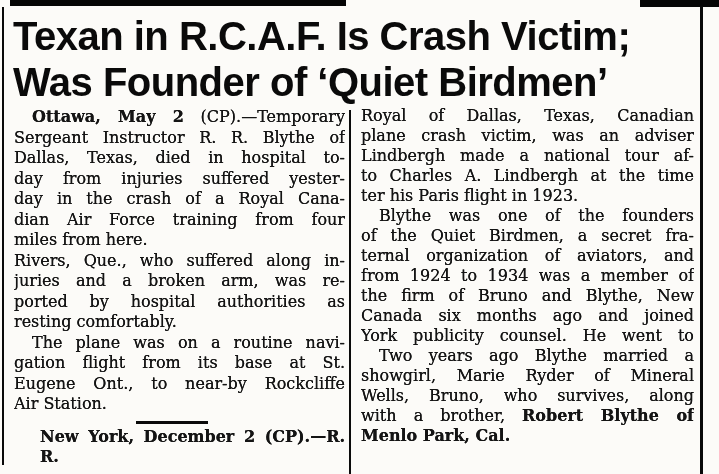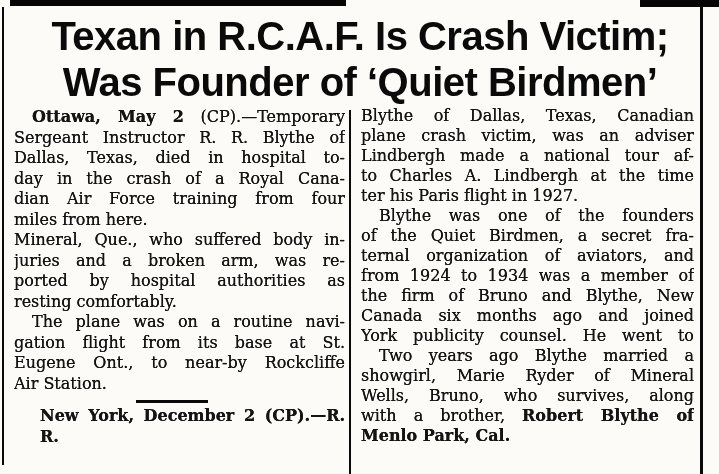--- a/index.html
+++ b/index.html
@@ -16,21 +16,21 @@
   .top-bar-left  { position: absolute; left: 10px;  top: 0; width: 336px; height: 6px; background: #050505; }
   .top-bar-right { position: absolute; left: 640px; top: 0; width: 79px;  height: 7px; background: #050505; }
   .left-edge  { position: absolute; left: 2px;   top: 7px;   width: 2px; height: 458px; background: #090909; }
   .right-edge { position: absolute; left: 700px; top: 6px;   width: 3px; height: 468px; background: #090909; }
   .col-divider{ position: absolute; left: 349px; top: 110px; width: 2px; height: 364px; background: #0b0b0b; }
 
   .headline {
     position: absolute; left: 13px; top: 13px; width: 694px; margin: 0;
     font-family: "Liberation Sans", sans-serif;
     font-weight: 700; font-size: 40px; line-height: 46px;
-    letter-spacing: -0.5px; color: #0a0a0a; text-align: center;
+    letter-spacing: -0.5px; color: #0a0a0a;
   }
   .hl { display: block; white-space: nowrap; }
 
   .col { position: absolute; font-size: 16px; text-shadow: 0 0 0.35px #1a1a1a; }
   .colL { left: 14px;  top: 107px; width: 331px; line-height: 20.5px; }
   .colR { left: 361px; top: 106px; width: 333px; line-height: 20px; }
   .para { margin: 0; }
 
   .tline { display: block; text-align: justify; text-align-last: justify; overflow: hidden; }
   .tline.last { text-align-last: left; }
@@ -54,49 +54,50 @@
   <h1 class="headline">
     <span class="hl">Texan in R.C.A.F. Is Crash Victim;</span>
     <span class="hl">Was Founder of ‘Quiet Birdmen’</span>
   </h1>
 
   <div class="col colL">
     <p class="para">
       <span class="tline indent"><b>Ottawa, May 2</b><span> (CP).—Temporary</span></span>
       <span class="tline">Sergeant Instructor R. R. Blythe of</span>
       <span class="tline">Dallas, Texas, died in hospital to-</span>
+      <span class="tline">day from injuries suffered yester-</span>
       <span class="tline">day in the crash of a Royal Cana-</span>
       <span class="tline">dian Air Force training from four</span>
       <span class="tline last">miles from here.</span>
     </p>
     <p class="para">
-      <span class="tline">Mineral, Que., who suffered body in-</span>
+      <span class="tline">Rivers, Que., who suffered along in-</span>
       <span class="tline">juries and a broken arm, was re-</span>
       <span class="tline">ported by hospital authorities as</span>
       <span class="tline last">resting comfortably.</span>
     </p>
     <p class="para">
       <span class="tline indent">The plane was on a routine navi-</span>
       <span class="tline">gation flight from its base at St.</span>
       <span class="tline">Eugene Ont., to near-by Rockcliffe</span>
       <span class="tline last">Air Station.</span>
     </p>
     <div class="mid-rule"></div>
     <p class="para">
       <span class="tline dateline-next"><b>New York, December 2 (CP).—R. R.</b></span>
     </p>
   </div>
 
   <div class="col colR">
     <p class="para">
-      <span class="tline">Blythe of Dallas, Texas, Canadian</span>
+      <span class="tline">Royal of Dallas, Texas, Canadian</span>
       <span class="tline">plane crash victim, was an adviser</span>
       <span class="tline">Lindbergh made a national tour af-</span>
       <span class="tline">to Charles A. Lindbergh at the time</span>
-      <span class="tline last">ter his Paris flight in 1927.</span>
+      <span class="tline last">ter his Paris flight in 1923.</span>
     </p>
     <p class="para">
       <span class="tline indent">Blythe was one of the founders</span>
       <span class="tline">of the Quiet Birdmen, a secret fra-</span>
       <span class="tline">ternal organization of aviators, and</span>
       <span class="tline">from 1924 to 1934 was a member of</span>
       <span class="tline">the firm of Bruno and Blythe, New</span>
       <span class="tline">Canada six months ago and joined</span>
       <span class="tline">York publicity counsel. He went to</span>
     </p>

